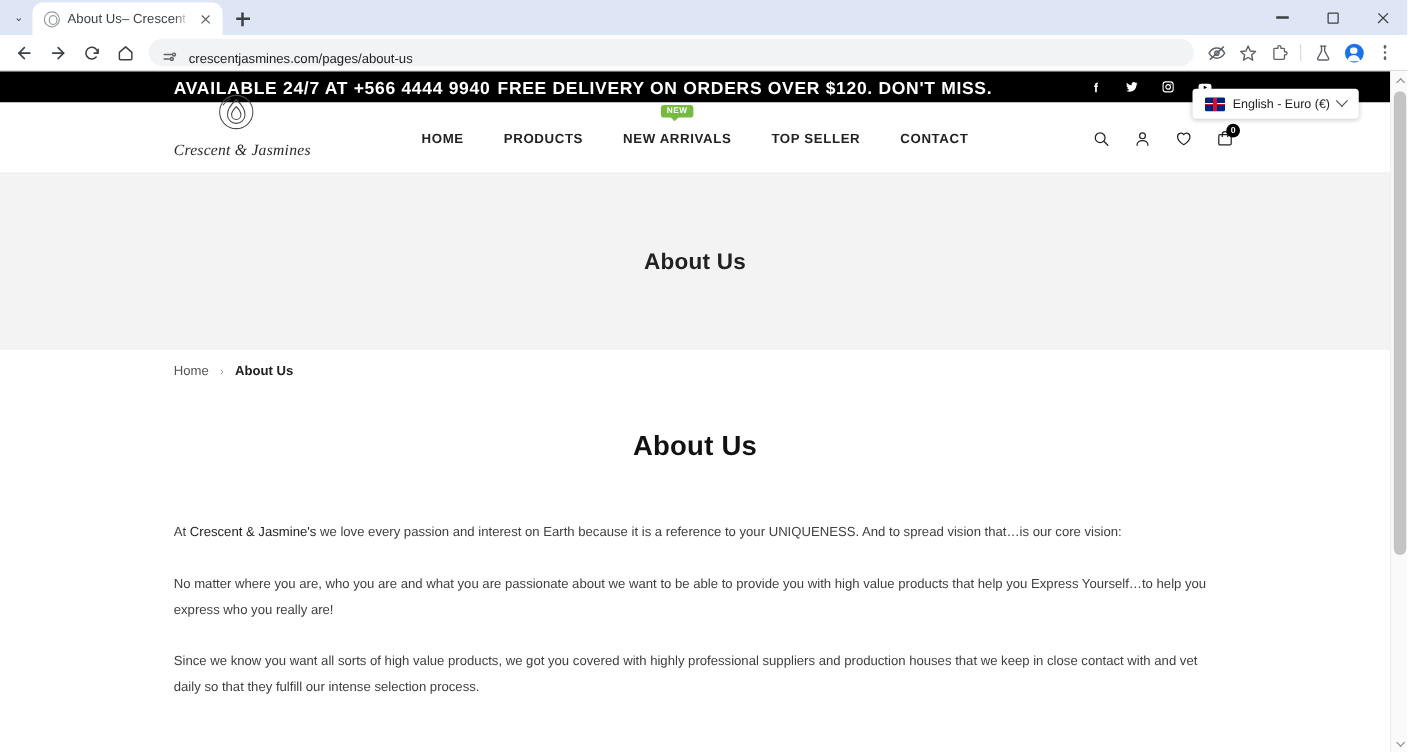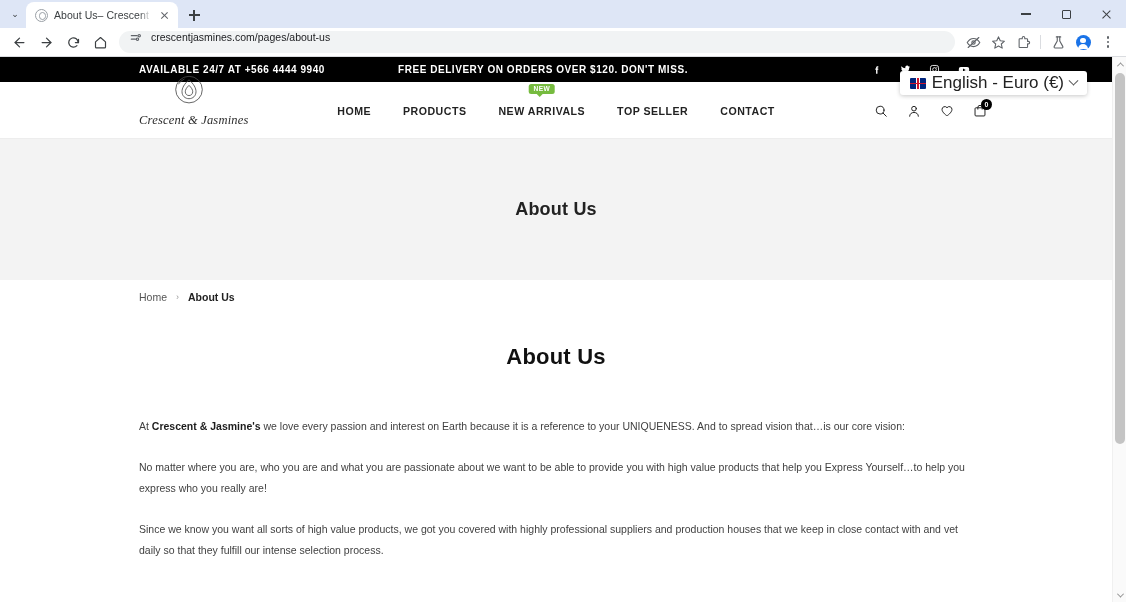--- a/index.html
+++ b/index.html
@@ -76,21 +76,21 @@
     height:28px; background:#fff; display:flex; align-items:center; gap:1px;
     padding:0 6px; flex:none; position:relative;
   }
   .navbtn {
     width:26px; height:26px; display:flex; align-items:center; justify-content:center;
     color:#3c4043; border-radius:50%; flex:none;
   }
   .navbtn svg { display:block; }
   .omnibox {
     flex:1; height:22px; background:#f1f3f4; border-radius:11px;
-    display:flex; align-items:flex-start; padding:0 10px; gap:8px; margin:0 5px;
+    display:flex; align-items:flex-end; padding:0 10px; gap:8px; margin:0 5px;
     min-width:0;
   }
   .omni-icon { width:14px; height:14px; flex:none; color:#5f6368; }
   .omni-url { font-size:10.5px; color:#202124; white-space:nowrap; overflow:hidden; }
   .tb-right { display:flex; align-items:center; gap:1px; flex:none; }
   .tb-icon {
     width:24px; height:24px; display:flex; align-items:center; justify-content:center;
     color:#5f6368; flex:none;
   }
   .tb-sep { width:1px; height:14px; background:#dadce0; margin:0 4px; flex:none; }
@@ -115,21 +115,21 @@
     flex:1; position:relative; overflow:hidden; background:#fff;
   }
   .page { width:1112px; height:100%; overflow:hidden; }
 
   
   .announce {
     height:25px; background:#000; color:#fff; position:relative;
     display:flex; align-items:center;
   }
   .announce-msg {
-    position:absolute; font-size:10px; font-weight:700; letter-spacing:.55px;
+    position:absolute; font-size:14px; font-weight:700; letter-spacing:.55px;
     white-space:nowrap; text-transform:uppercase;
   }
   .announce-msg.m1 { left:139px; }
   .announce-msg.m2 { left:398px; }
   .announce-social {
     position:absolute; right:142px; display:flex; align-items:center; gap:18px;
     color:#fff;
   }
   .announce-social span { display:flex; align-items:center; }
   .announce-social svg { display:block; }
@@ -148,21 +148,21 @@
     background:
       linear-gradient(to bottom, transparent 42%, #fff 42%, #fff 58%, transparent 58%),
       linear-gradient(to right, transparent 38%, #fff 38%, #fff 62%, transparent 62%);
   }
   .flag::after {
     content:""; position:absolute; left:0; top:0; width:100%; height:100%;
     background:
       linear-gradient(to bottom, transparent 45%, #cf142b 45%, #cf142b 55%, transparent 55%),
       linear-gradient(to right, transparent 41%, #cf142b 41%, #cf142b 59%, transparent 59%);
   }
-  .lang-label { font-size:17px; color:#222; white-space:nowrap; }
+  .lang-label { font-size:10px; color:#222; white-space:nowrap; }
   .lang-caret {
     width:7px; height:7px; border-right:1.4px solid #555; border-bottom:1.4px solid #555;
     transform:rotate(45deg) translate(-2px,-2px); flex:none;
   }
 
   
   .site-header {
     height:57px; background:#fff; position:relative; border-bottom:1px solid #ededed;
   }
   .logo-wrap {
@@ -222,21 +222,21 @@
   .article { padding:0 139px; }
   .article-title {
     text-align:center; font-size:22px; font-weight:700; color:#111;
     letter-spacing:.2px; margin-top:30px;
   }
   .article-body { margin-top:46px; }
   .para {
     font-size:10.5px; line-height:2.05; color:#3f3f3f; margin-bottom:19px;
     max-width:834px;
   }
-  .para b { color:#1c1c1c; font-weight:700; }
+  .para b { color:#1c1c1c; font-weight:400; }
 
   
   .pscroll {
     position:absolute; right:0; top:0; width:14px; height:100%;
     background:#fafafa; border-left:1px solid #f0f0f0;
   }
   .pscroll-up, .pscroll-down {
     position:absolute; left:0; width:14px; height:14px;
     display:flex; align-items:center; justify-content:center;
   }

